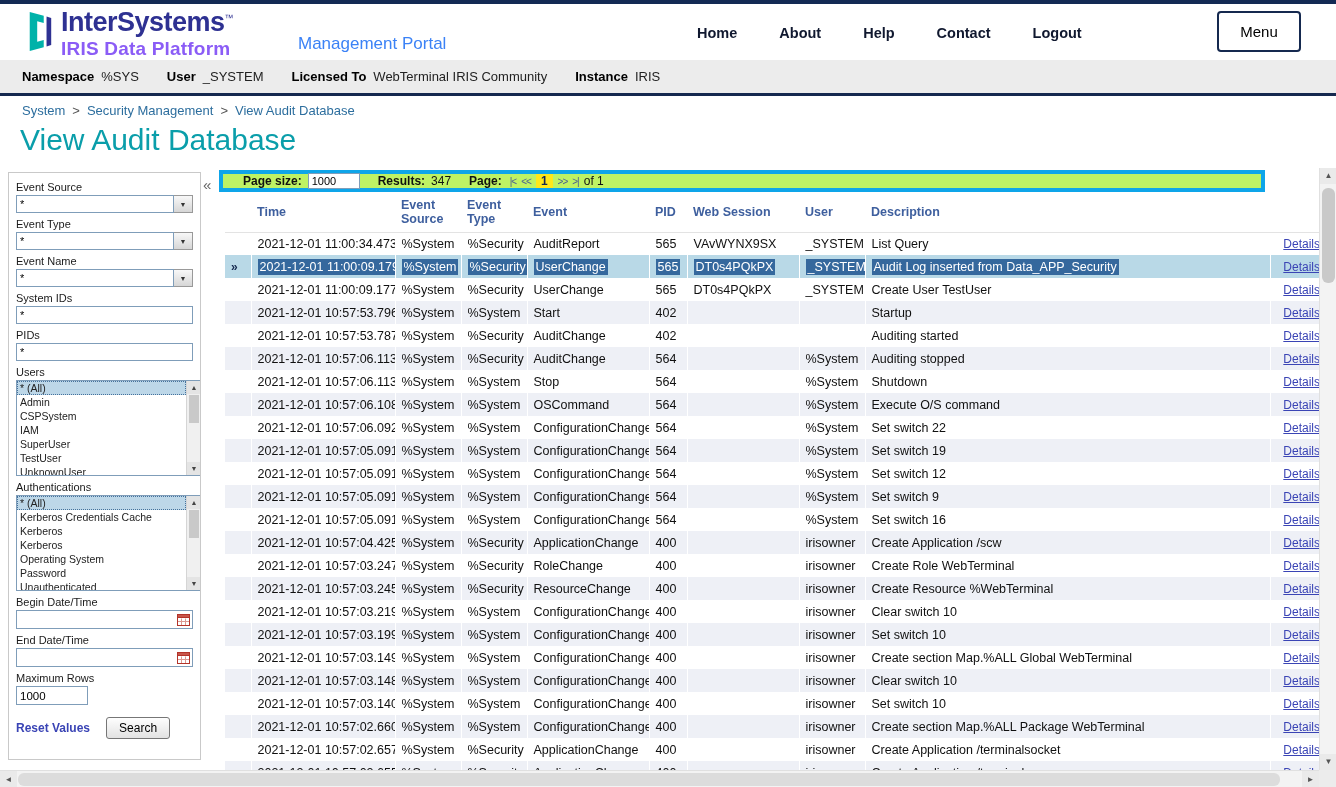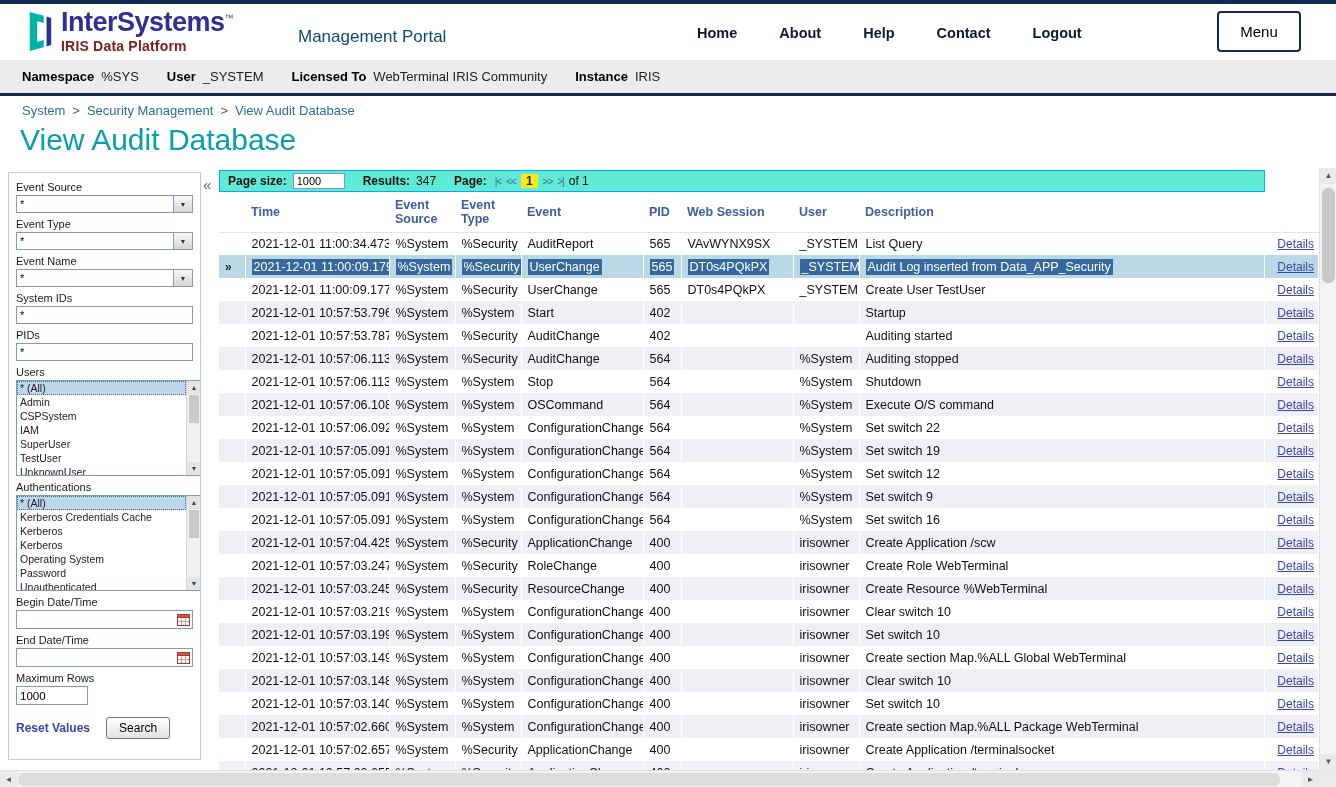--- a/index.html
+++ b/index.html
@@ -6,22 +6,22 @@
   html,body { width:1336px; height:787px; overflow:hidden; }
   body { font-family:"Liberation Sans","DejaVu Sans",sans-serif; background:#fff; color:#111; position:relative; }
 
   .topbar { height:4px; background:#132a54; }
 
   .hdr { height:56px; position:relative; background:#fff; }
   .logo { position:absolute; left:26px; top:5px; display:flex; align-items:flex-start; gap:7px; }
   .logo-mark { width:28px; height:45px; }
   .logo-brand { font-size:27px; font-weight:bold; color:#2e3192; letter-spacing:-0.5px; line-height:1; }
   .logo-brand sup { font-size:9px; font-weight:normal; vertical-align:super; }
-  .logo-sub { font-size:14px; font-weight:bold; color:#7f1d1d; margin-top:2px; letter-spacing:0.2px; }
-  .portal-title { position:absolute; left:298px; top:23px; font-size:17px; color:#0c4a6e; }
+  .logo-sub { font-size:19px; font-weight:bold; color:#8b5cf6; margin-top:2px; letter-spacing:0.2px; }
+  .portal-title { position:absolute; left:298px; top:30px; font-size:17px; color:#3b82f6; }
   .topnav { position:absolute; left:697px; top:21px; display:flex; gap:42px; }
   .topnav a { font-size:14.5px; font-weight:bold; color:#10182f; text-decoration:none; cursor:pointer; }
   .menu-btn { position:absolute; right:35px; top:7px; width:84px; height:41px; background:#fff; border:2px solid #15294f; border-radius:4px; color:#000000; font-size:15px; font-family:inherit; cursor:pointer; }
 
   .infobar { height:36px; background:#ececec; border-bottom:3px solid #15294f; display:flex; align-items:center; padding-left:22px; gap:28px; font-size:13px; white-space:nowrap; }
   .ib b { font-weight:bold; color:#000; margin-right:7px; }
   .ib .v { color:#222; }
 
   .crumbs { height:24px; padding:7px 0 0 22px; font-size:13px; }
   .crumbs a { color:#2d6e9e; text-decoration:none; cursor:pointer; }
@@ -52,29 +52,29 @@
   .date-wrap { position:relative; width:177px; }
   .date-wrap input { width:177px; height:19px; border:1px solid #7f9db9; padding:0 20px 0 3px; font-family:inherit; font-size:11px; }
   .cal-btn { position:absolute; right:3px; top:3px; width:13px; height:13px; cursor:pointer; background:none; border:none; padding:0; line-height:0; }
   .mr-input { width:72px; height:19px; border:1px solid #7f9db9; font-size:11.5px; padding:0 3px; font-family:inherit; }
   .actions { display:flex; align-items:center; gap:16px; margin-top:12px; }
   .reset-link { color:#3a44b5; font-size:12px; font-weight:600; text-decoration:none; cursor:pointer; }
   .search-btn { font-family:inherit; font-size:12px; padding:3px 12px; border:1px solid #767676; border-radius:3px; background:linear-gradient(#fefefe,#e2e2e2); cursor:pointer; }
 
   
   .main { position:absolute; left:219px; top:2px; width:1100px; bottom:0; overflow:hidden; }
-  .toolbar { height:22px; width:1046px; background:#5eead4; border:1px solid #0ea5e9; display:flex; align-items:center; padding:0 8px; font-size:12px; gap:6px; margin-bottom:3px; }
+  .toolbar { height:22px; width:1046px; background:#bef264; border:4px solid #0ea5e9; display:flex; align-items:center; padding:0 20px; font-size:12px; gap:6px; margin-bottom:3px; }
   .toolbar b { font-weight:bold; }
   .ml8 { margin-left:12px; }
   .ps-input { width:52px; height:16px; border:1px solid #7f9db9; font-size:11px; padding:0 3px; font-family:inherit; }
   .pager { display:flex; align-items:center; gap:5px; margin-left:2px; }
   .pg-arrow { color:#4a5f93; font-size:10px; cursor:pointer; letter-spacing:-1px; }
   .pg-cur { background:#ffe81a; padding:0 5px; font-size:12px; font-weight:bold; color:#15294f; cursor:default; }
 
-  table.grid { width:1100px; border-collapse:collapse; table-layout:fixed; font-size:12.5px; }
+  table.grid { width:1100px; border-collapse:collapse; table-layout:fixed; font-size:12.5px;margin-left:6px; }
   .grid th { text-align:left; font-size:12.5px; font-weight:bold; color:#3e5f9e; padding:3px 4px 5px 6px; vertical-align:middle; line-height:1.15; height:33px; border-bottom:1px solid #e3e3e3; background:#fff; cursor:pointer; }
   .grid td { padding:0 4px 0 6px; height:23px; white-space:nowrap; overflow:hidden; border-right:1px solid #fff; color:#101010; }
   tr.alt td { background:#eef0f6; }
   tr.selected td { background:#b9d9e7; }
   tr.selected .cv { background:#35689d; color:#fff; padding:1px 2px; }
   tr.selected .cv:empty { background:none; padding:0; }
   .marker { color:#15294f; font-weight:bold; font-size:12px; }
   .c-details { text-align:right; }
   a.details { color:#3a44b5; text-decoration:underline; font-size:12px; cursor:pointer; }
 

